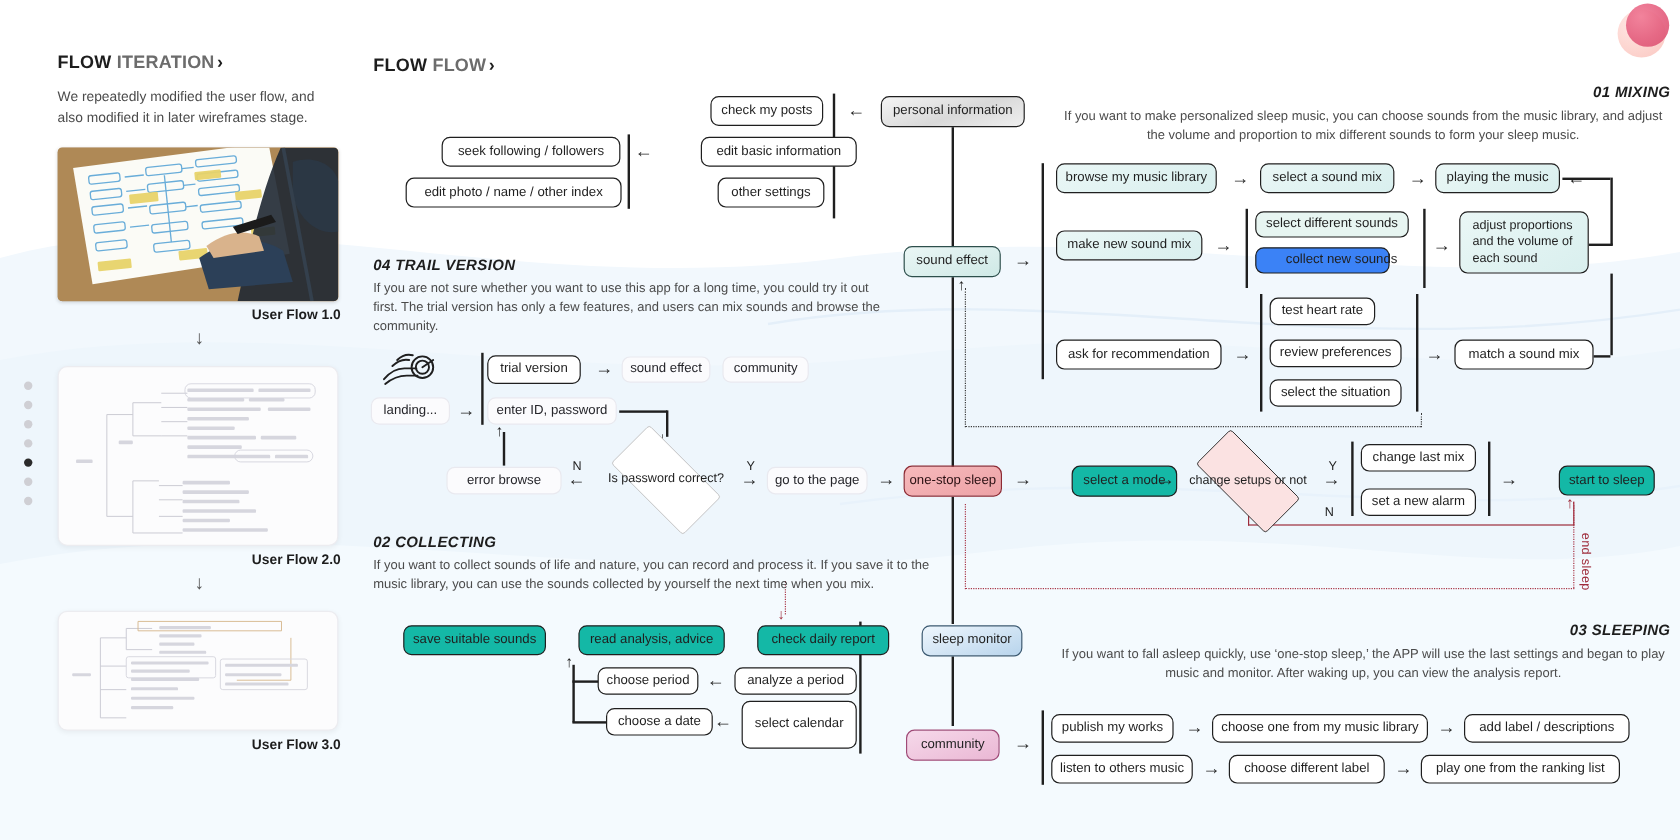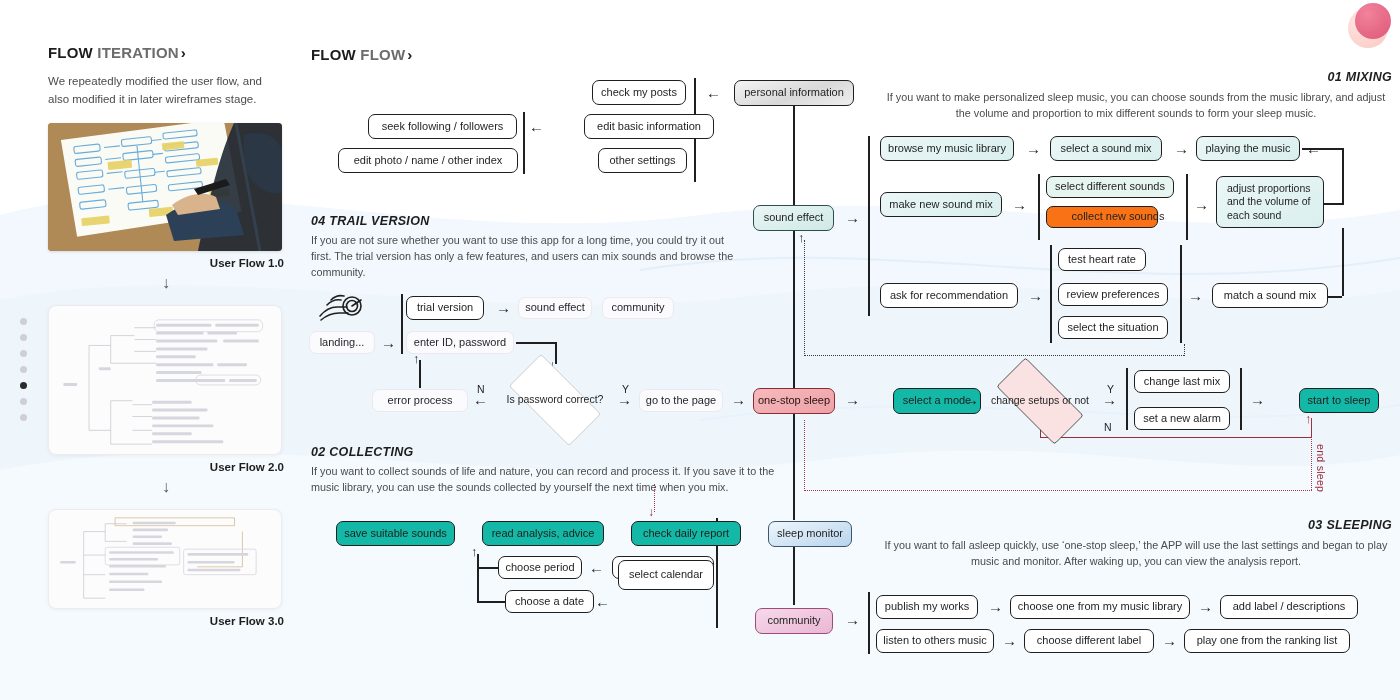--- a/index.html
+++ b/index.html
@@ -68,21 +68,21 @@
   .node {
     position:absolute; z-index:3;
     display:flex; align-items:center; justify-content:center; text-align:center;
     font-size:11px; color:#1f1f1f; line-height:1.25;
     border:1.5px solid #1f1f1f; border-radius:7px; background:#ffffff;
     padding:0 8px; white-space:nowrap;
   }
   .node.soft { border:1px solid #e9e9ef; background:#fbfbfd; color:#26262b; }
   .node.mint { background:linear-gradient(150deg,#eaf7f6 0%, #d9efee 100%); border-color:#1f1f1f; }
   .node.mint2{ background:#e7f5f1; border-color:#1f1f1f; }
-  .node.mintlite{ background:#f97316; border-color:#1f1f1f;padding-left:40px; }
+  .node.mintlite{ background:#3b82f6; border-color:#1f1f1f;padding-left:40px; }
   .node.pinklite { background:#14b8a6; border-color:#1f1f1f;margin-left:27px; }
   .node.wrapt { white-space:normal; text-align:left; justify-content:flex-start; padding:0 10px; }
   .node.gray {
     background:linear-gradient(160deg,#f4f4f4 0%, #d9d9d9 55%, #efefef 100%);
     border-color:#1f1f1f;
   }
   .node.teal {
     background:linear-gradient(160deg,#eaf6f5 0%, #cfe9e6 100%);
     border-color:#2d4f4c;
   }
@@ -403,21 +403,21 @@
   <div class="vline" style="left:555px; top:342px; height:22px;"></div>
   <div class="arw" style="left:549px; top:358px; font-size:13px;">↓</div>
 
   <div class="diamond" style="left:495px; top:368px; width:120px; height:64px;">
     <div class="dshape"></div>
     <div class="dtxt">Is password correct?</div>
   </div>
 
   <div class="lbl" style="left:477px; top:383px;">N</div>
   <div class="arw" style="left:473px; top:392px;">←</div>
-  <div class="node soft" style="left:372px; top:389px; width:96px; height:23px;">error process</div>
+  <div class="node soft" style="left:372px; top:389px; width:96px; height:23px;">error browse</div>
   <div class="vline" style="left:419px; top:360px; height:28px;"></div>
   <div class="arw" style="left:413px; top:352px; font-size:13px;">↑</div>
 
   <div class="lbl" style="left:622px; top:383px;">Y</div>
   <div class="arw" style="left:617px; top:392px;">→</div>
   <div class="node soft" style="left:639px; top:389px; width:84px; height:23px;">go to the page</div>
   <div class="arw" style="left:731px; top:392px;">→</div>
 
   <div class="node onestop" style="left:753px; top:388px; width:82px; height:26px;">one-stop sleep</div>
   <div class="vline" style="left:793px; top:231px; height:158px;"></div>
@@ -460,21 +460,21 @@
   <div class="node pinklite" style="left:604px; top:521px; width:110px; height:25px;">check daily report</div>
   <div class="arw" style="left:581px; top:525px;">←</div>
   <div class="node pinklite" style="left:455px; top:521px; width:122px; height:25px;">read analysis, advice</div>
   <div class="arw" style="left:434px; top:525px;">←</div>
   <div class="node pinklite" style="left:309px; top:521px; width:119px; height:25px;">save suitable sounds</div>
 
   <div class="node" style="left:612px; top:556px; width:102px; height:23px;">analyze a period</div>
   <div class="arw" style="left:589px; top:560px;">←</div>
   <div class="node" style="left:498px; top:556px; width:84px; height:23px;">choose period</div>
 
-  <div class="node" style="left:618px; top:560px; width:96px; height:30px;">select calendar</div>
+  <div class="node" style="left:618px; top:584px; width:96px; height:40px;">select calendar</div>
   <div class="arw" style="left:595px; top:594px;">←</div>
   <div class="node" style="left:505px; top:590px; width:89px; height:23px;">choose a date</div>
 
   <div class="vline" style="left:477px; top:554px; height:48px;"></div>
   <div class="hline" style="left:477px; top:601px; width:30px;"></div>
   <div class="hline" style="left:477px; top:567px; width:22px;"></div>
   <div class="arw" style="left:471px; top:545px; font-size:13px;">↑</div>
 
   <div class="dotv red" style="left:654px; top:484px; height:28px;"></div>
   <div class="arw" style="left:648px; top:506px; font-size:12px; color:#9e2b3a;">↓</div>

